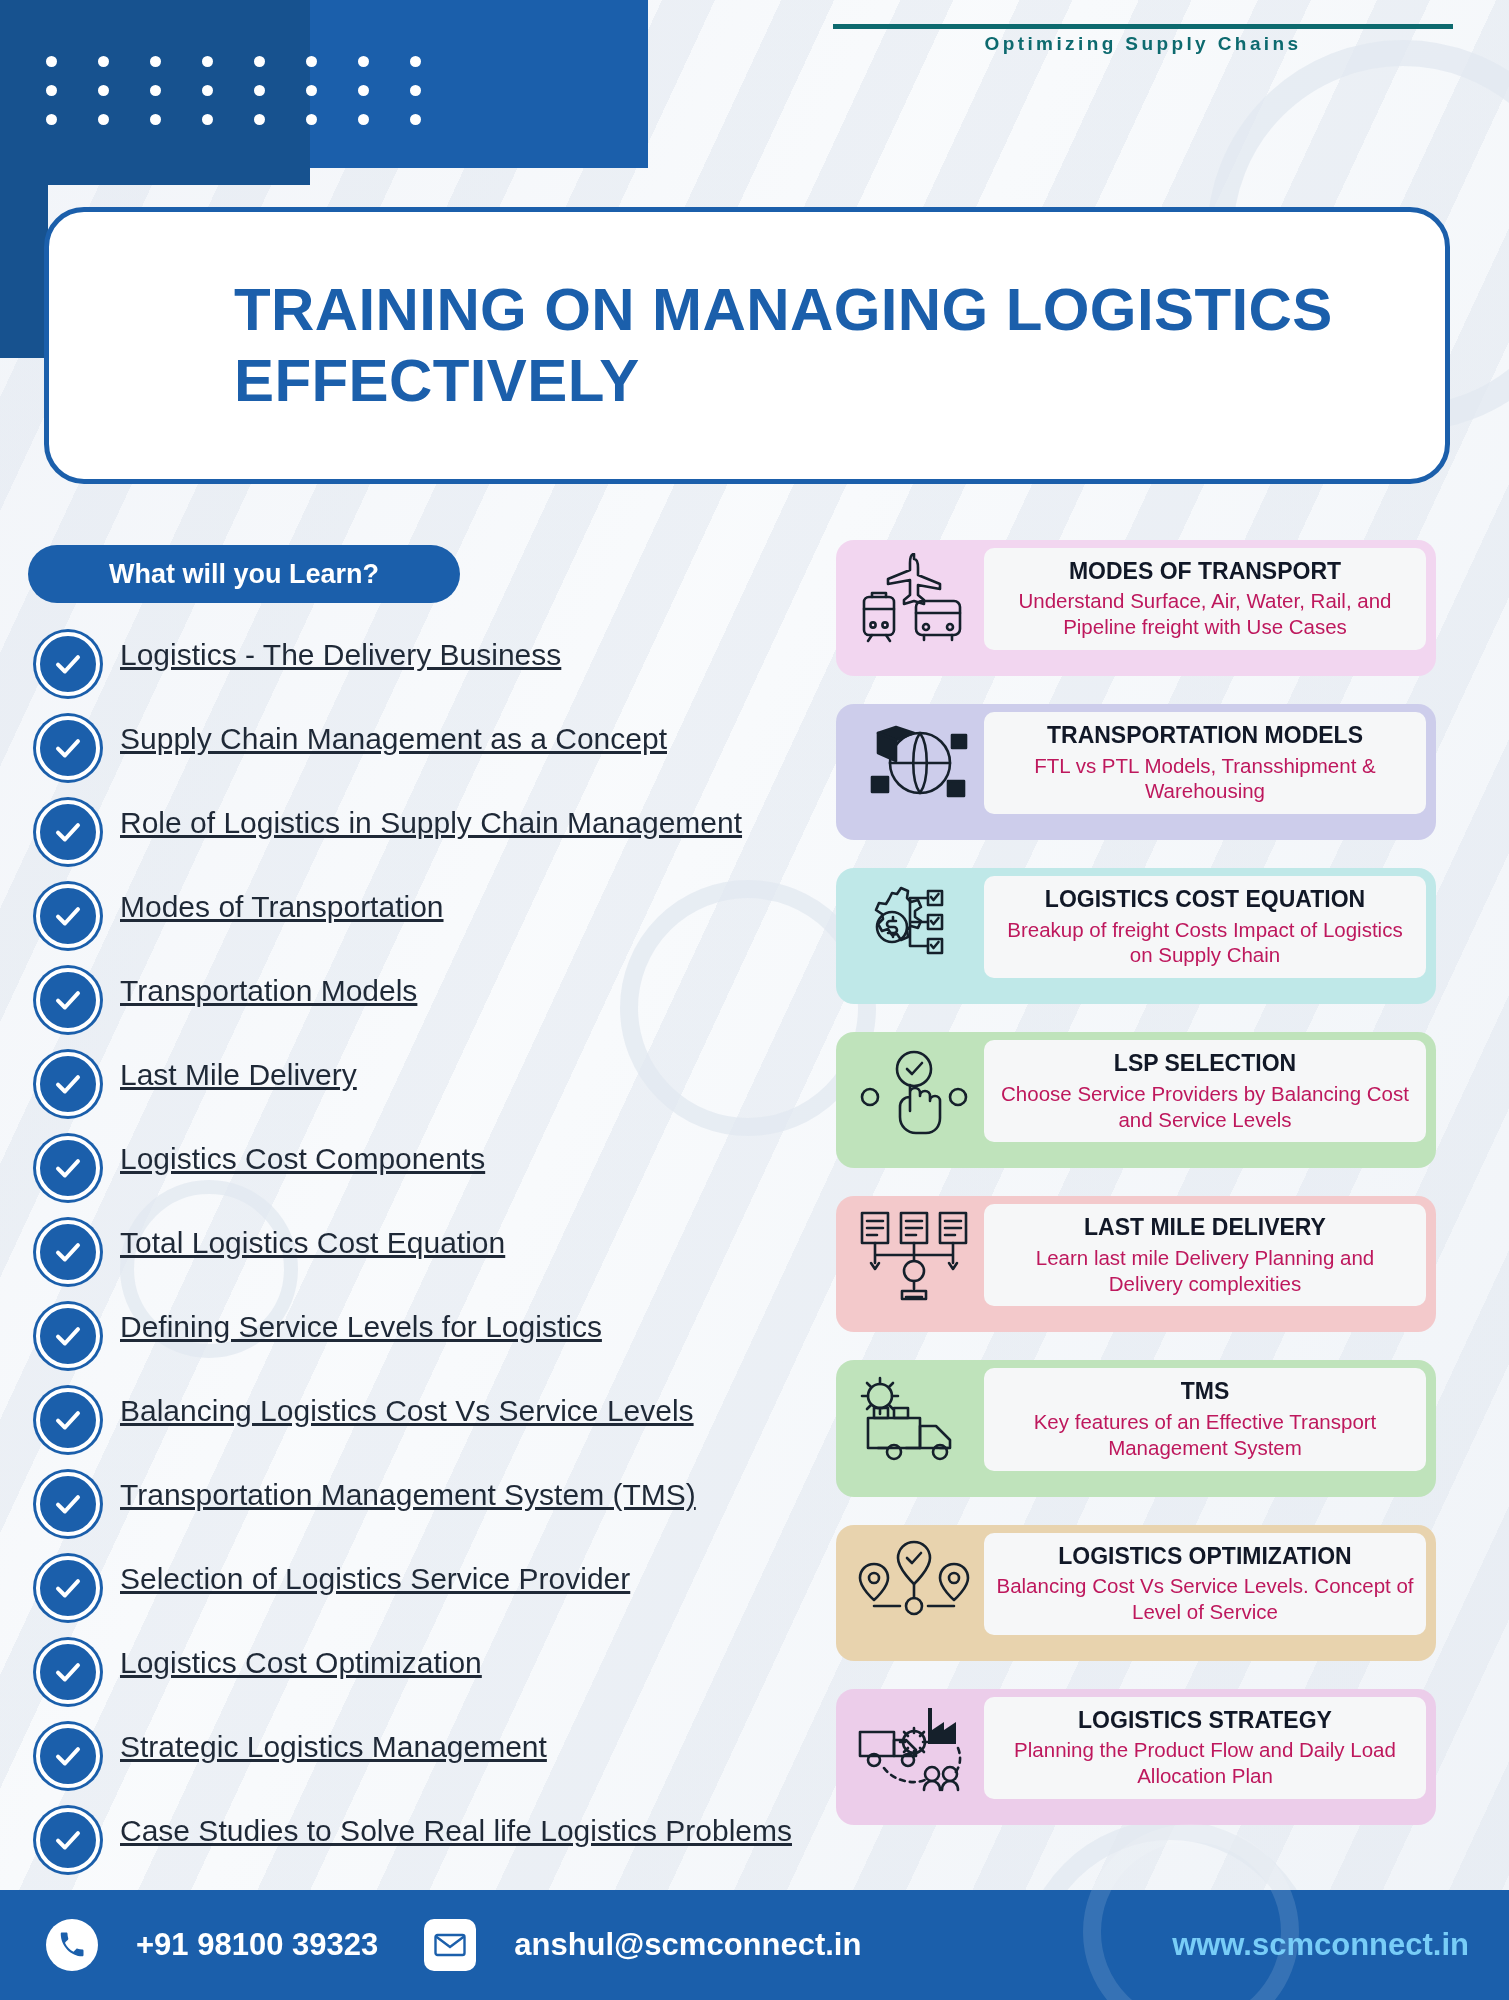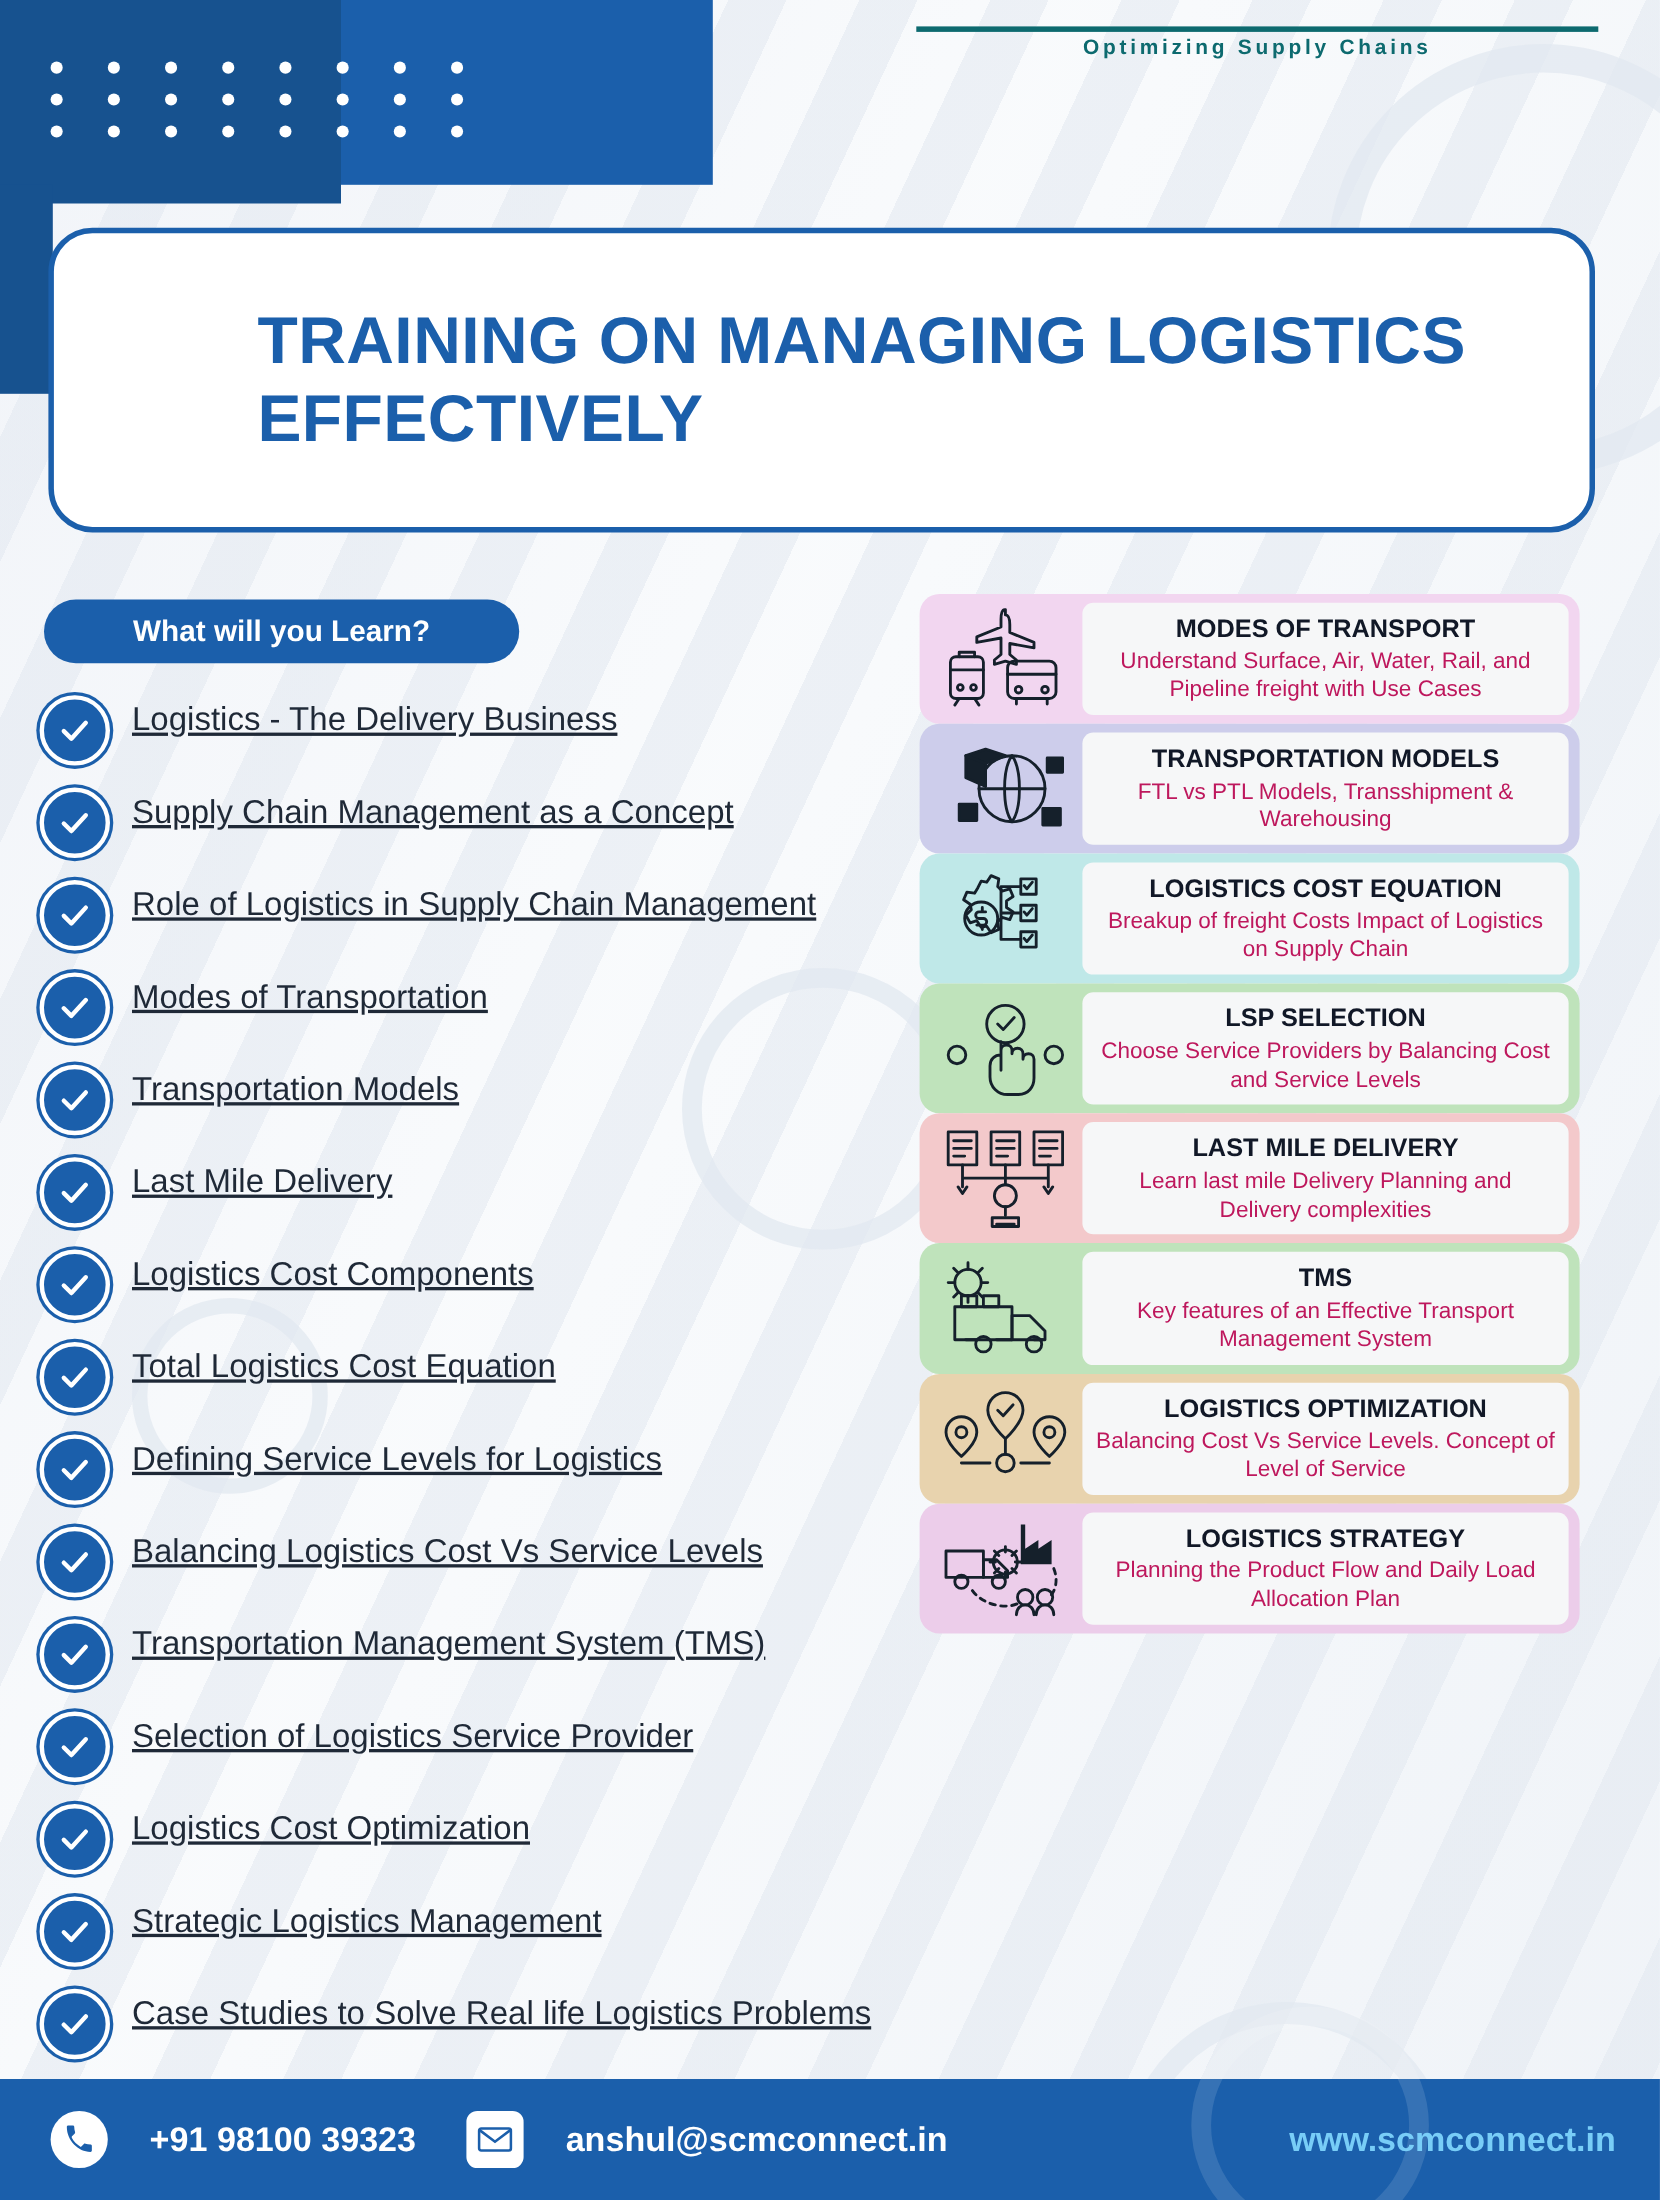--- a/index.html
+++ b/index.html
@@ -79,21 +79,21 @@
     box-sizing:border-box;
     display:flex;align-items:center;
   }
   .title-text{
     padding-left:185px;padding-right:40px;
     color:#1b5fab;font-weight:bold;font-size:60px;line-height:1.18;letter-spacing:0.4px;
   }
 
   
   .learn-pill{
-    position:absolute;left:40px;top:545px;width:432px;height:58px;
+    position:absolute;left:28px;top:545px;width:432px;height:58px;
     background:#1b5fab;border-radius:30px;color:#fff;
     display:flex;align-items:center;justify-content:center;
     font-size:27px;font-weight:bold;
   }
   .learn-list{
     position:absolute;left:36px;top:630px;width:790px;
   }
   .learn-item{
     display:flex;align-items:flex-start;margin-bottom:18px;
   }
@@ -109,24 +109,24 @@
     font-size:30px;color:#1f2937;line-height:1.22;padding-top:7px;
     font-family:"Liberation Sans", sans-serif;
     text-decoration:underline;
   }
 
   
   .cards{
     position:absolute;left:836px;top:540px;width:600px;
   }
   .card{
-    position:relative;border-radius:18px;margin-bottom:0;
+    position:relative;border-radius:18px;margin-bottom:28px;
     display:flex;align-items:center;
     min-height:118px;
-    padding:8px 10px 8px 8px;box-sizing:border-box;
+    padding:8px 10px 26px 8px;box-sizing:border-box;
   }
   .card-icon{
     flex:0 0 auto;width:140px;height:100px;
     display:flex;align-items:center;justify-content:center;
   }
   .card-body{
     flex:1 1 auto;background:#f6f7f8;border-radius:10px;
     padding:10px 12px;text-align:center;box-sizing:border-box;
     min-height:100px;display:flex;flex-direction:column;justify-content:center;
   }

